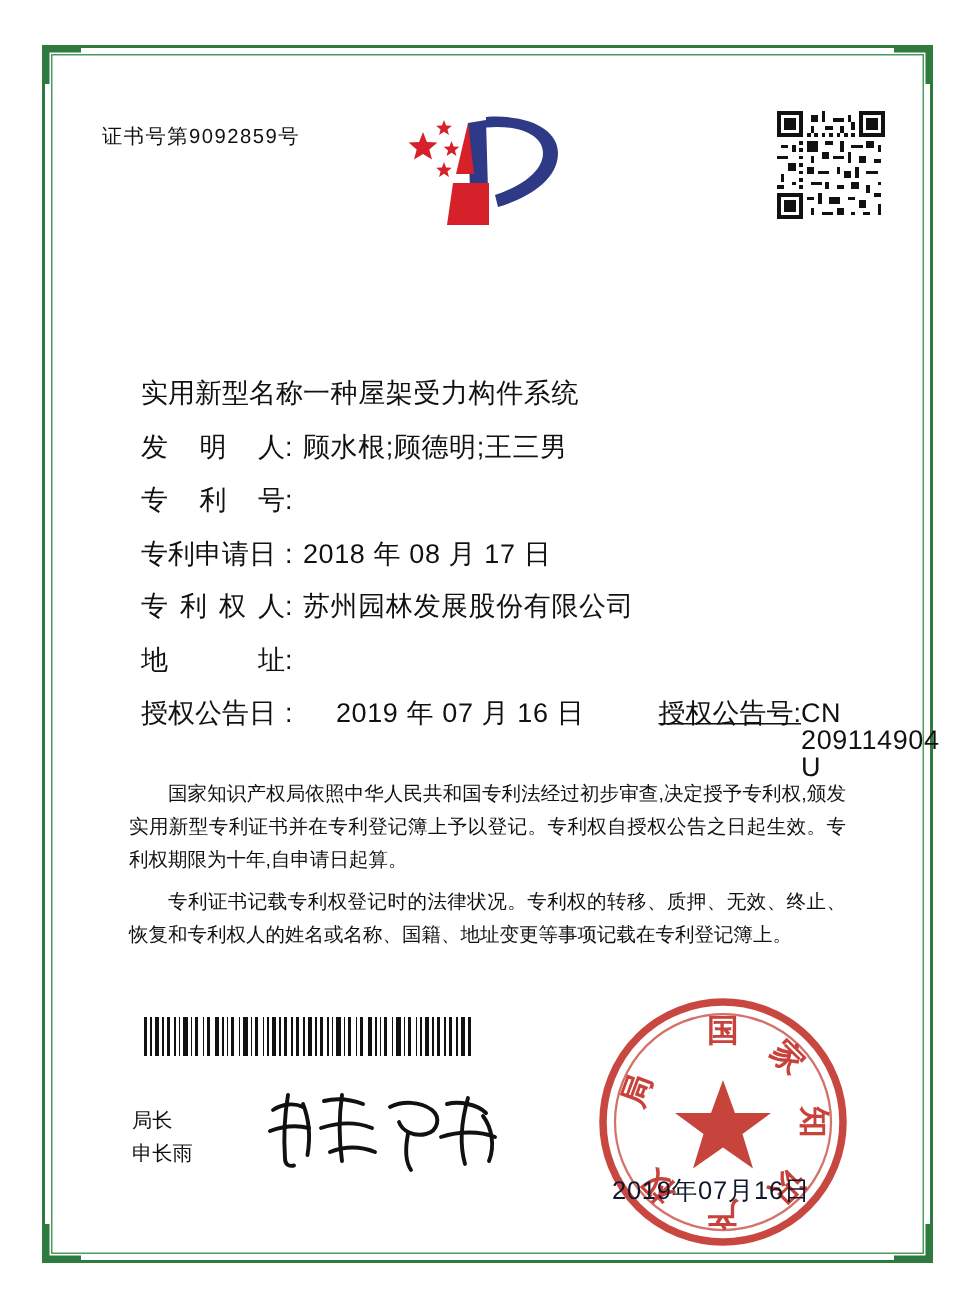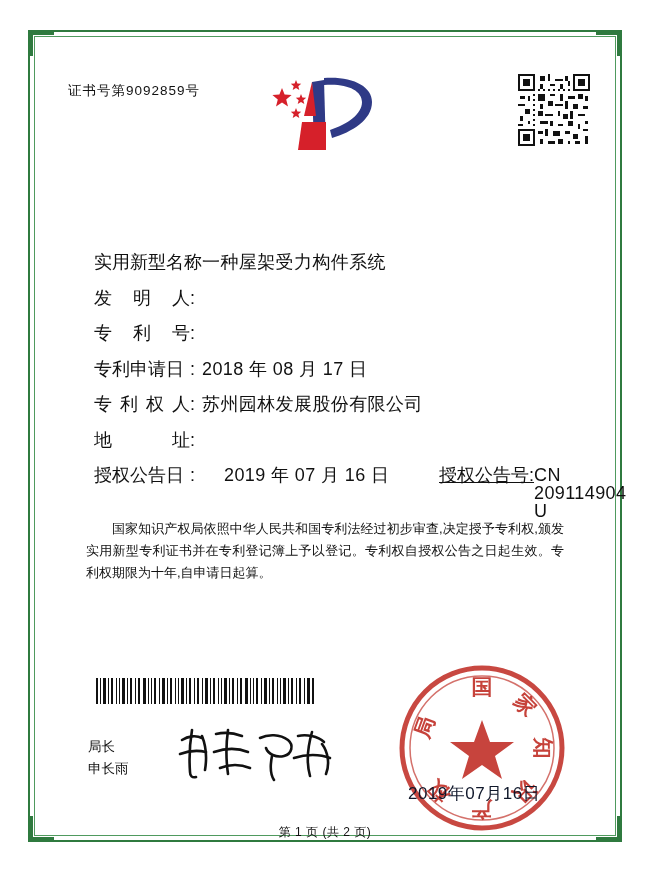--- a/index.html
+++ b/index.html
@@ -322,20 +322,21 @@
 
     <div class="field-row">
       <span class="field-label">实用新型名称</span>
       <span class="field-colon">:</span>
       <span class="field-value">一种屋架受力构件系统</span>
     </div>
 
     <div class="field-row">
       <span class="field-label spread">发 明 人</span>
       <span class="field-colon">:</span>
+      <span class="field-value">顾水根;顾德明;王三男</span>
     </div>
 
     <div class="field-row">
       <span class="field-label spread">专 利 号</span>
       <span class="field-colon">:</span>
     </div>
 
     <div class="field-row">
       <span class="field-label">专利申请日</span>
       <span class="field-colon">:</span>
@@ -358,20 +359,21 @@
       <span class="field-colon">:</span>
       <span class="field-value">2019 年 07 月 16 日</span>
       <span class="field-label2">授权公告号:</span>
       <span class="field-value2">CN 209114904 U</span>
     </div>
 
   </div>
 
   <div class="paras">
     <p>国家知识产权局依照中华人民共和国专利法经过初步审查,决定授予专利权,颁发实用新型专利证书并在专利登记簿上予以登记。专利权自授权公告之日起生效。专利权期限为十年,自申请日起算。</p>
+    <p>专利证书记载专利权登记时的法律状况。专利权的转移、质押、无效、终止、恢复和专利权人的姓名或名称、国籍、地址变更等事项记载在专利登记簿上。</p>
   </div>
 
   <div class="barcode">
     <svg width="224" height="26" viewBox="0 0 224 26" xmlns="http://www.w3.org/2000/svg" shape-rendering="crispEdges">
       <rect width="224" height="26" fill="#fff"></rect>
       <g fill="#111">
         <rect x="2" y="0" width="2" height="26"></rect>
           <rect x="6" y="0" width="1" height="26"></rect>
         <rect x="9" y="0" width="3" height="26"></rect>
           <rect x="14" y="0" width="1" height="26"></rect>
@@ -471,15 +473,14 @@
         <text x="86" y="32" text-anchor="middle" transform="rotate(135 86 86)">识</text>
         <text x="86" y="32" text-anchor="middle" transform="rotate(180 86 86)">产</text>
         <text x="86" y="32" text-anchor="middle" transform="rotate(225 86 86)">权</text>
         <text x="86" y="32" text-anchor="middle" transform="rotate(290 86 86)">局</text>
       </g>
     </svg>
   </div>
 
   <div class="seal-date">2019年07月16日</div>
 
-  <div class="footer">第 1 页 (共 2 页)</div>
 
 </div>
 
 </body></html>

